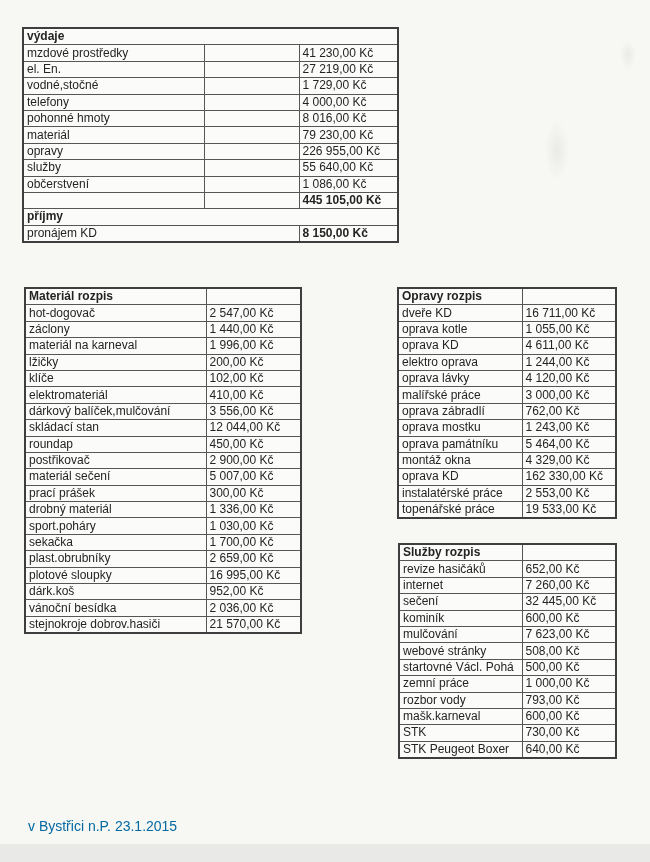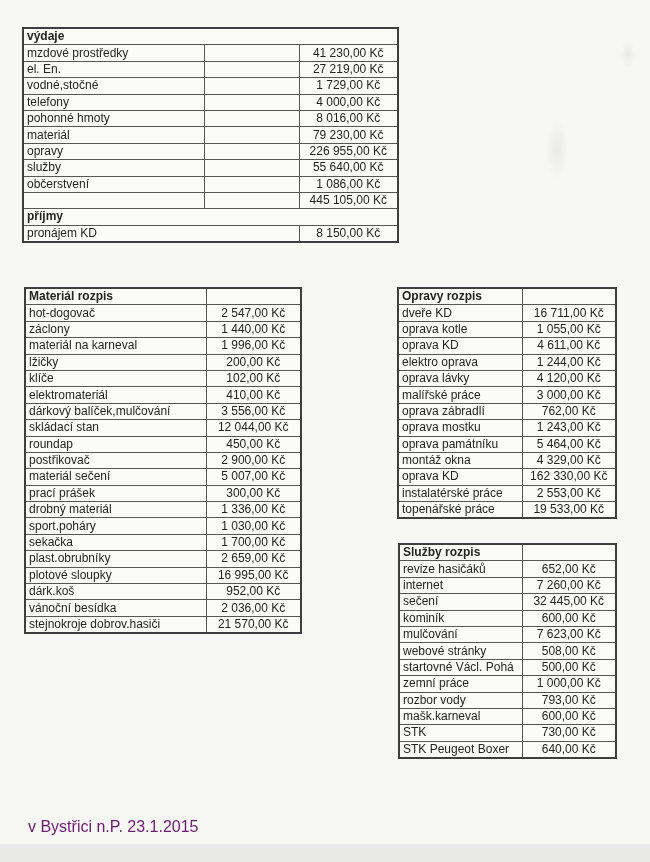--- a/index.html
+++ b/index.html
@@ -33,32 +33,32 @@
     border: 1px solid #565656;
     height: 15.4px;
     padding: 0 3px;
     font-size: 12px;
     line-height: 15px;
     white-space: nowrap;
     overflow: hidden;
     vertical-align: middle;
   }
   .lbl { text-align: left; }
-  .val { text-align: center; }
+  .val { text-align: left; }
   .hdr td { font-weight: bold; }
-  .bold { font-weight: normal; }
+  .bold { font-weight: bold; }
   #t-expenses { left: 22px;  top: 27px;  width: 375px; }
   #t-material { left: 24px;  top: 287px; width: 276px; }
   #t-opravy   { left: 397px; top: 287px; width: 218px; }
   #t-sluzby   { left: 398px; top: 543px; width: 217px; }
   .footer {
     position: absolute;
     left: 28px; top: 818px;
-    font-size: 16px;
-    color: #701a75;
+    font-size: 14px;
+    color: #0369a1;
   }
 </style>
 </head>
 <body>
 
 <div class="sheet">
 
   <div class="artifact" style="left:545px; top:120px; width:24px; height:60px;"></div>
   <div class="artifact" style="left:620px; top:40px; width:16px; height:30px;"></div>
 

